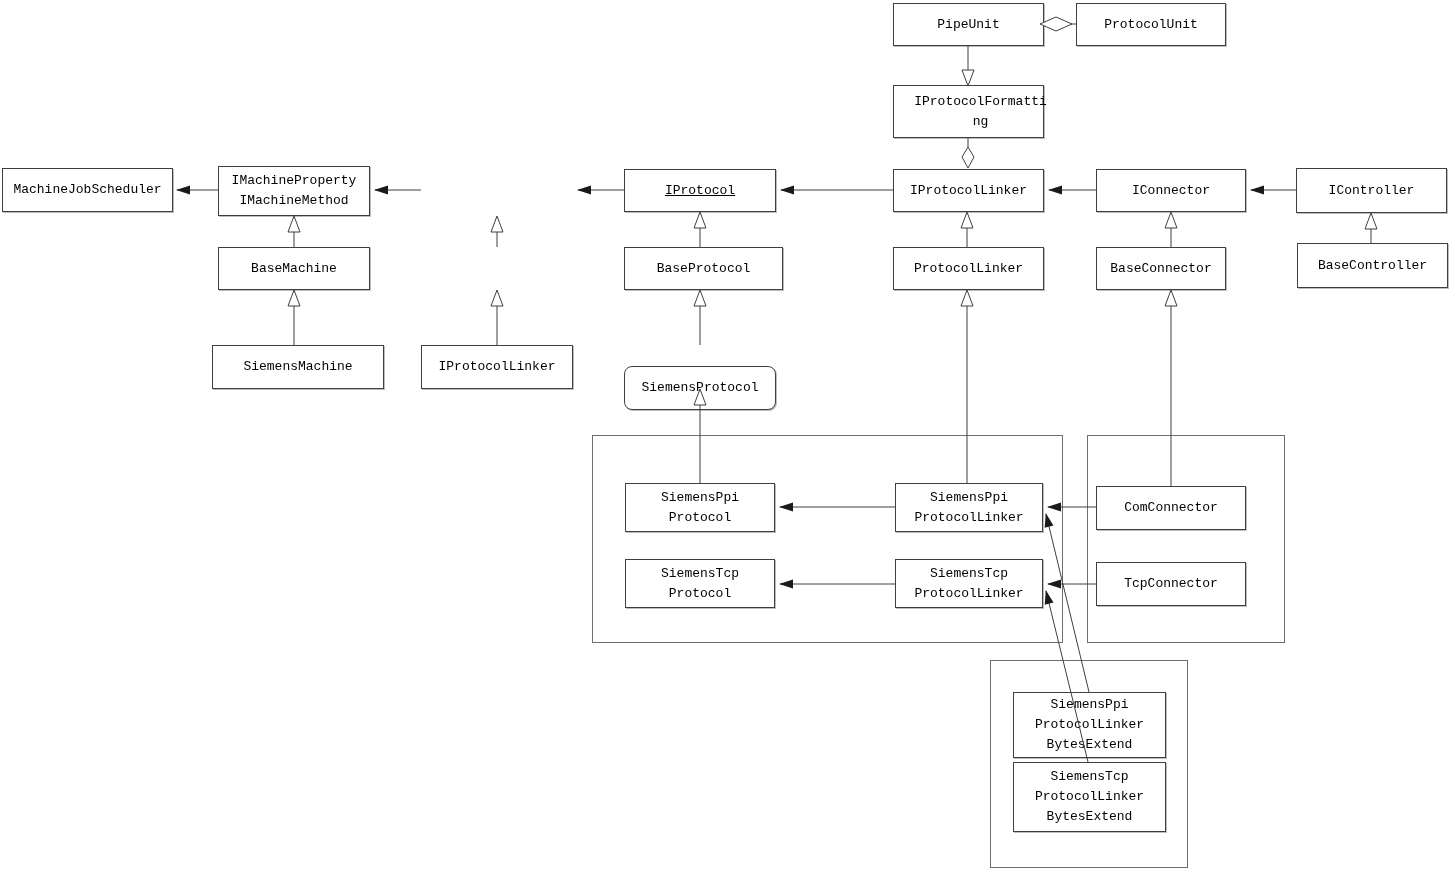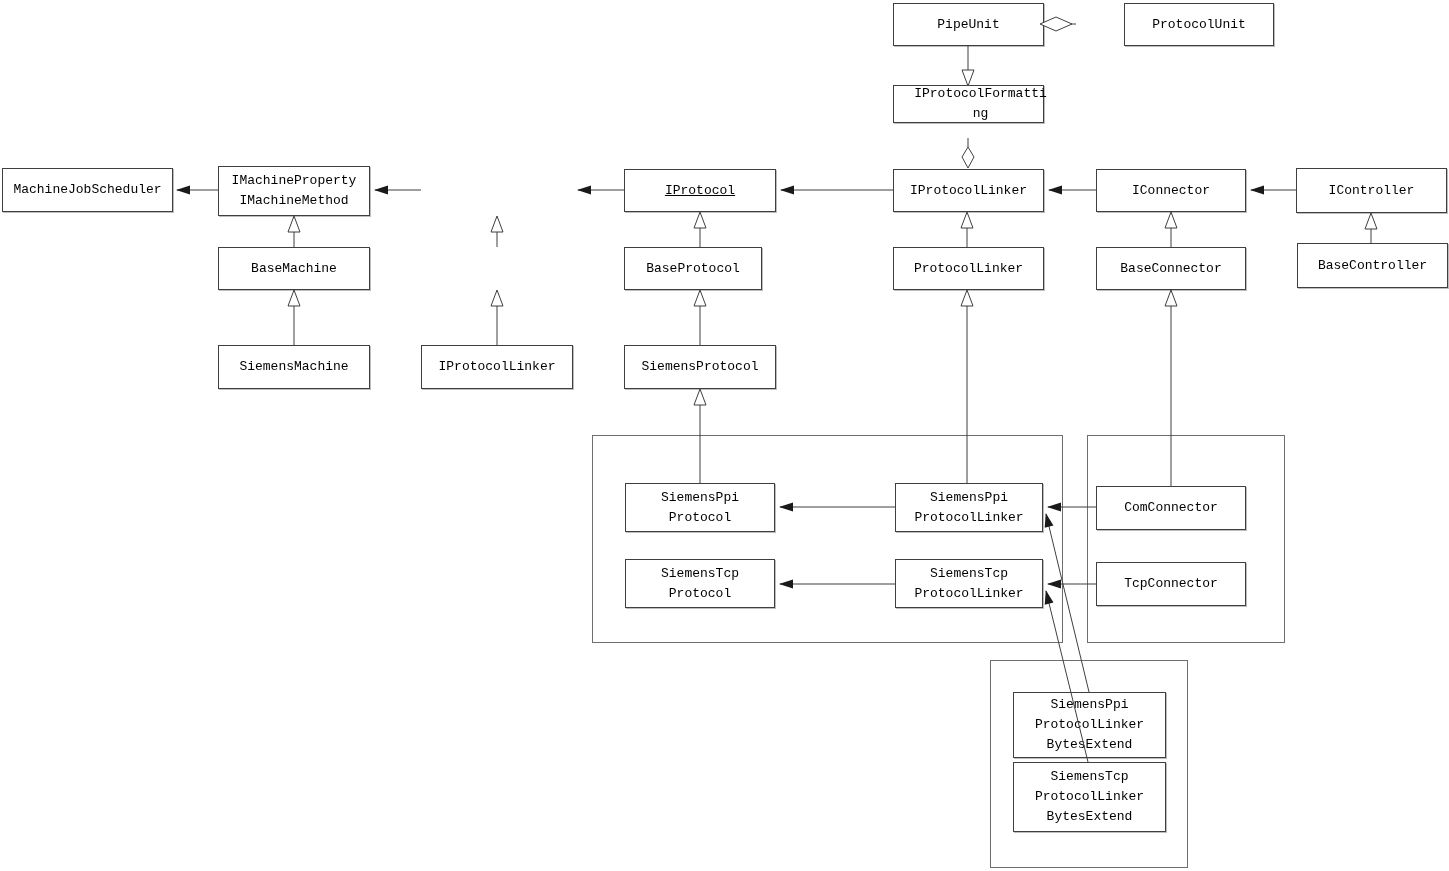--- a/index.html
+++ b/index.html
@@ -33,41 +33,41 @@
 </head>
 <body>
 
 <div class="stage">
 
   <div class="container-box" style="left:592px;top:435px;width:471px;height:208px;"></div>
   <div class="container-box" style="left:1087px;top:435px;width:198px;height:208px;"></div>
   <div class="container-box" style="left:990px;top:660px;width:198px;height:208px;"></div>
 
   <div class="node" style="left:893px;top:3px;width:151px;height:43px;">PipeUnit</div>
-  <div class="node" style="left:1076px;top:3px;width:150px;height:43px;margin-left:48px;">ProtocolUnit</div>
-  <div class="node" style="left:893px;top:85px;width:151px;height:38px;padding-left:24px;">IProtocolFormatti
+  <div class="node" style="left:1076px;top:3px;width:150px;height:43px;">ProtocolUnit</div>
+  <div class="node" style="left:893px;top:85px;width:151px;height:53px;padding-left:24px;">IProtocolFormatti
 ng</div>
 
   <div class="node" style="left:2px;top:168px;width:171px;height:44px;">MachineJobScheduler</div>
   <div class="node" style="left:218px;top:166px;width:152px;height:50px;">IMachineProperty
 IMachineMethod</div>
   <div class="node" style="left:624px;top:169px;width:152px;height:43px;text-decoration:underline;">IProtocol</div>
   <div class="node" style="left:893px;top:169px;width:151px;height:43px;">IProtocolLinker</div>
   <div class="node" style="left:1096px;top:169px;width:150px;height:43px;text-align:right;">IConnector</div>
   <div class="node" style="left:1296px;top:168px;width:151px;height:45px;">IController</div>
 
   <div class="node" style="left:218px;top:247px;width:152px;height:43px;">BaseMachine</div>
-  <div class="node" style="left:624px;top:247px;width:138px;height:43px;">BaseProtocol</div>
+  <div class="node" style="left:624px;top:247px;width:159px;height:43px;">BaseProtocol</div>
   <div class="node" style="left:893px;top:247px;width:151px;height:43px;">ProtocolLinker</div>
-  <div class="node" style="left:1096px;top:247px;width:150px;height:43px;">BaseConnector</div>
+  <div class="node" style="left:1096px;top:247px;width:130px;height:43px;">BaseConnector</div>
   <div class="node" style="left:1297px;top:243px;width:151px;height:45px;">BaseController</div>
 
-  <div class="node" style="left:218px;top:345px;width:152px;height:44px;">SiemensMachine</div>
+  <div class="node" style="left:212px;top:345px;width:172px;height:44px;">SiemensMachine</div>
   <div class="node" style="left:421px;top:345px;width:152px;height:44px;">IProtocolLinker</div>
-  <div class="node" style="left:624px;top:345px;width:152px;height:44px;">SiemensProtocol</div>
+  <div class="node" style="left:624px;top:366px;width:152px;height:44px;border-radius:8px;">SiemensProtocol</div>
 
   <div class="node" style="left:625px;top:483px;width:150px;height:49px;">SiemensPpi
 Protocol</div>
   <div class="node" style="left:895px;top:483px;width:148px;height:49px;">SiemensPpi
 ProtocolLinker</div>
   <div class="node" style="left:625px;top:559px;width:150px;height:49px;">SiemensTcp
 Protocol</div>
   <div class="node" style="left:895px;top:559px;width:148px;height:49px;">SiemensTcp
 ProtocolLinker</div>
 

